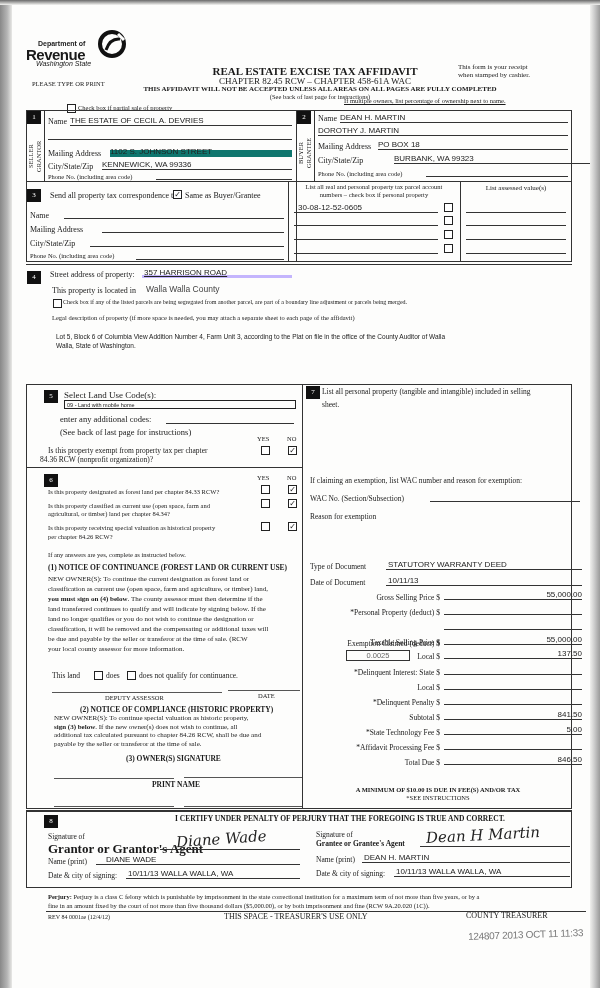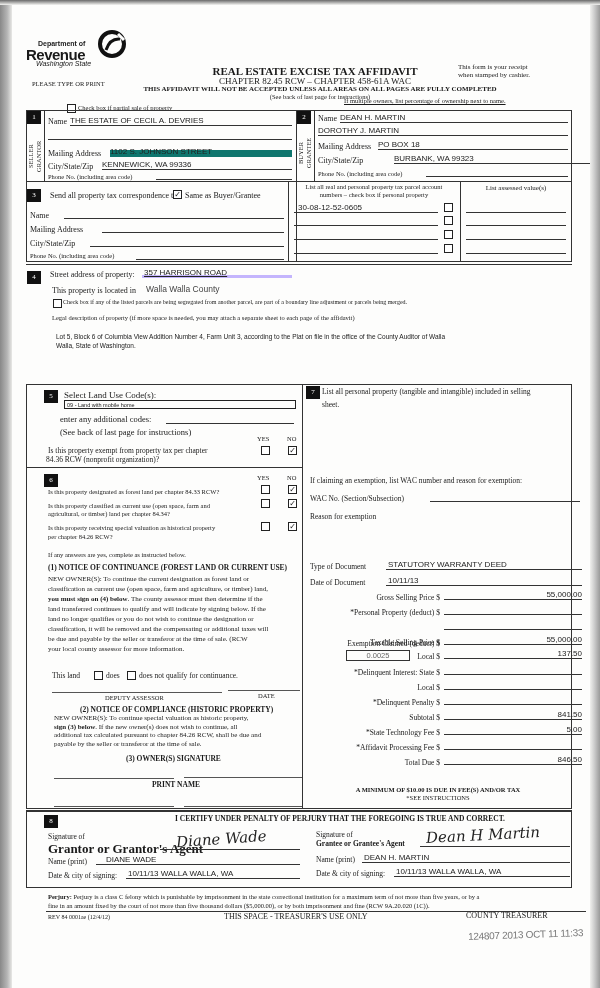--- a/index.html
+++ b/index.html
@@ -145,21 +145,21 @@
 
   <div class="numbox" style="left:34px;top:390px;">5</div>
   <div class="abs" style="left:54px;top:390px;font-size:9px;">Select Land Use Code(s):</div>
   <div class="abs sans" style="left:54px;top:400px;width:232px;height:9px;border:1px solid #222;font-size:5.5px;padding-left:2px;line-height:8px;">09 - Land with mobile home</div>
   <div class="abs" style="left:50px;top:414px;font-size:8.5px;">enter any additional codes:</div>
   <div class="abs" style="left:156px;top:423px;width:128px;border-bottom:1px solid #333;"></div>
   <div class="abs" style="left:50px;top:427px;font-size:8.5px;">(See back of last page for instructions)</div>
   <div class="abs" style="left:247px;top:435px;font-size:6.5px;">YES</div>
   <div class="abs" style="left:277px;top:435px;font-size:6.5px;">NO</div>
   <div class="abs" style="left:38px;top:446px;font-size:7.5px;">Is this property exempt from property tax per chapter</div>
-  <div class="abs" style="left:36px;top:455px;font-size:7.5px;">84.36 RCW (nonprofit organization)?</div>
+  <div class="abs" style="left:30px;top:455px;font-size:7.5px;">84.36 RCW (nonprofit organization)?</div>
   <div class="cb" style="left:251px;top:446px;"></div>
   <div class="cb" style="left:278px;top:446px;">✓</div>
 
   <div class="hr" style="left:16px;top:467px;width:276px;"></div>
   <div class="numbox" style="left:34px;top:474px;">6</div>
   <div class="abs" style="left:247px;top:474px;font-size:6.5px;">YES</div>
   <div class="abs" style="left:277px;top:474px;font-size:6.5px;">NO</div>
   <div class="abs" style="left:38px;top:488px;font-size:6.5px;">Is this property designated as forest land per chapter 84.33 RCW?</div>
   <div class="cb" style="left:251px;top:485px;"></div>
   <div class="cb" style="left:278px;top:485px;">✓</div>

